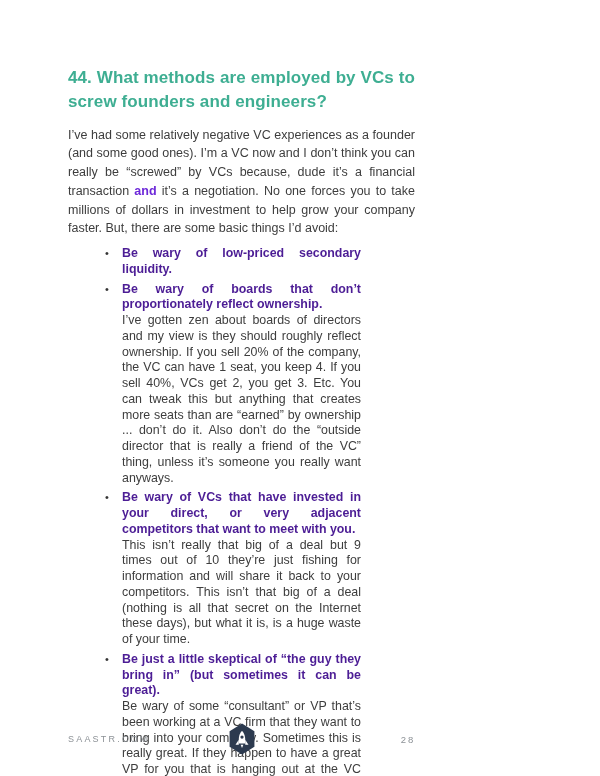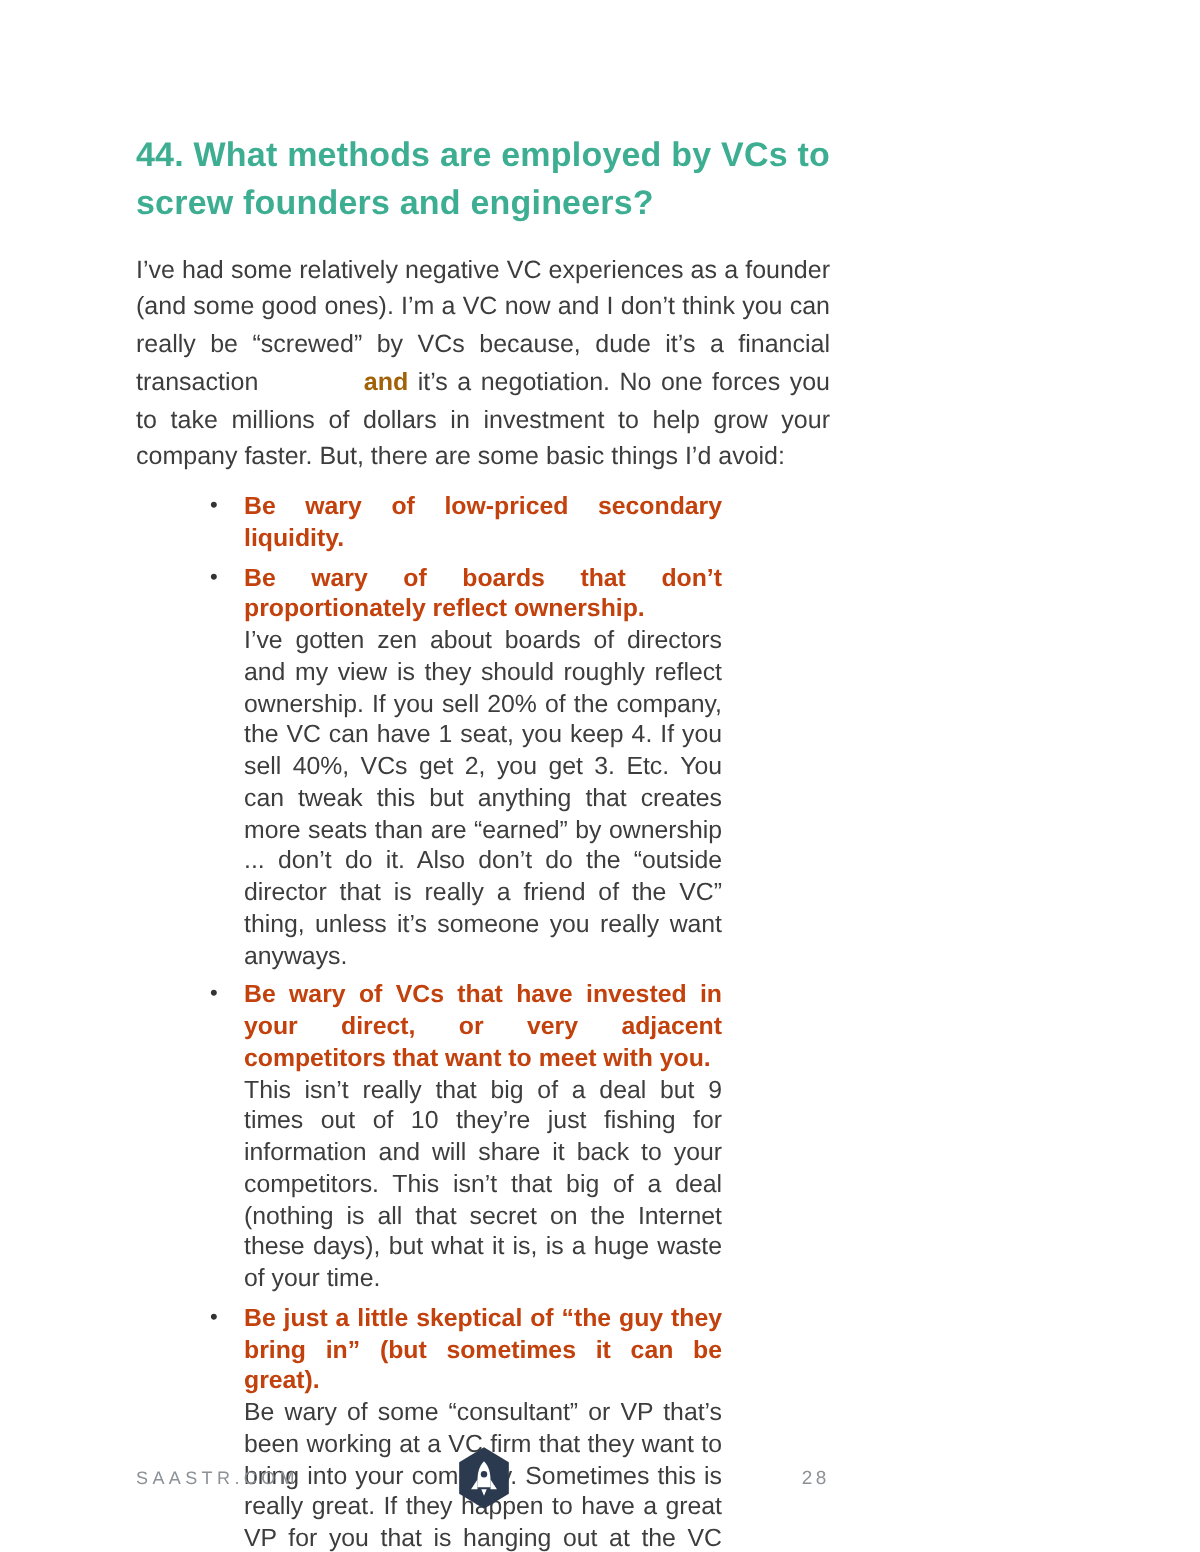--- a/index.html
+++ b/index.html
@@ -36,22 +36,21 @@
   }
   .intro {
     margin: 0 0 8px 0;
     font-size: 12.5px;
     line-height: 1.5;
     color: #3d3d3d;
     text-align: justify;
   }
   .intro b {
     font-weight: 700;
-    color: #a16207;
-    margin-left: 48px;
+    color: #6d28d9;
   }
   .bullets {
     list-style: none;
     margin: 0;
     padding: 0 54px 0 37px;
   }
   .bullet {
     display: flex;
     margin: 0 0 4px 0;
     font-size: 12.4px;
@@ -64,21 +63,21 @@
     color: #333333;
     font-size: 11px;
     line-height: 1.45;
   }
   .bcontent {
     flex: 1 1 auto;
     text-align: justify;
   }
   .btitle {
     font-weight: 700;
-    color: #c2410c;
+    color: #4c1d95;
   }
   .bbody {
     font-weight: 400;
   }
   .footer {
     position: absolute;
     left: 68px;
     right: 68px;
     bottom: 20px;
     height: 34px;

